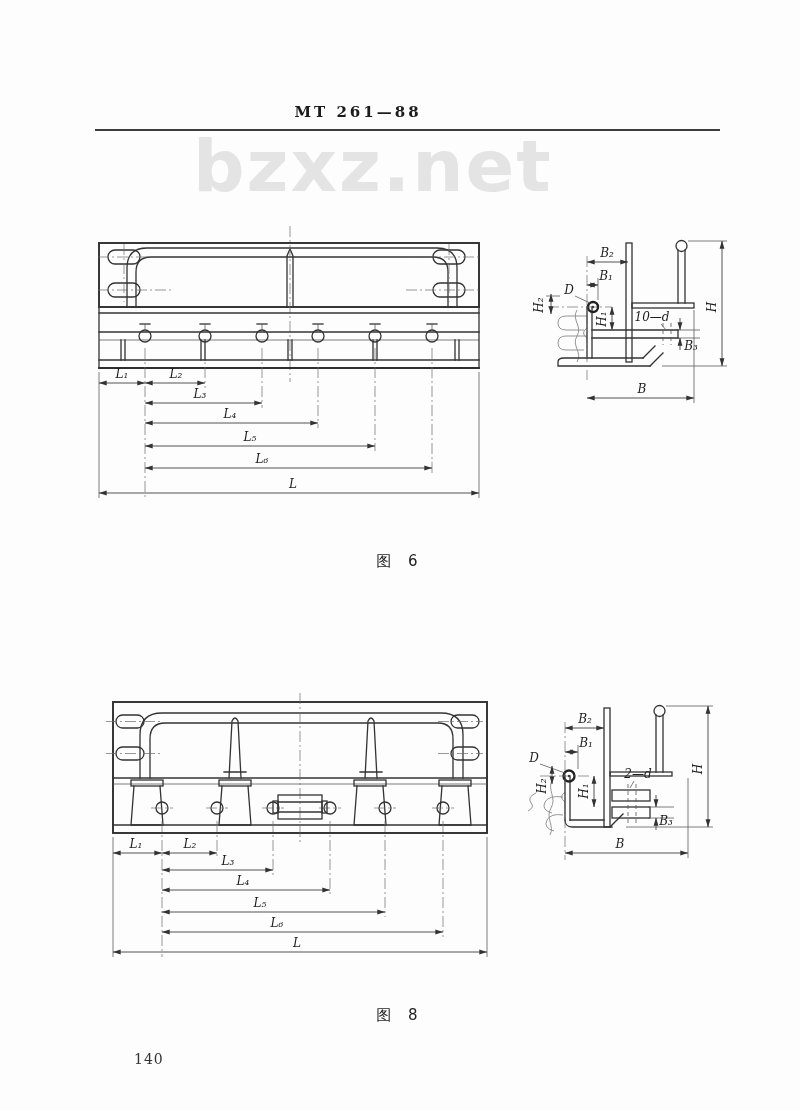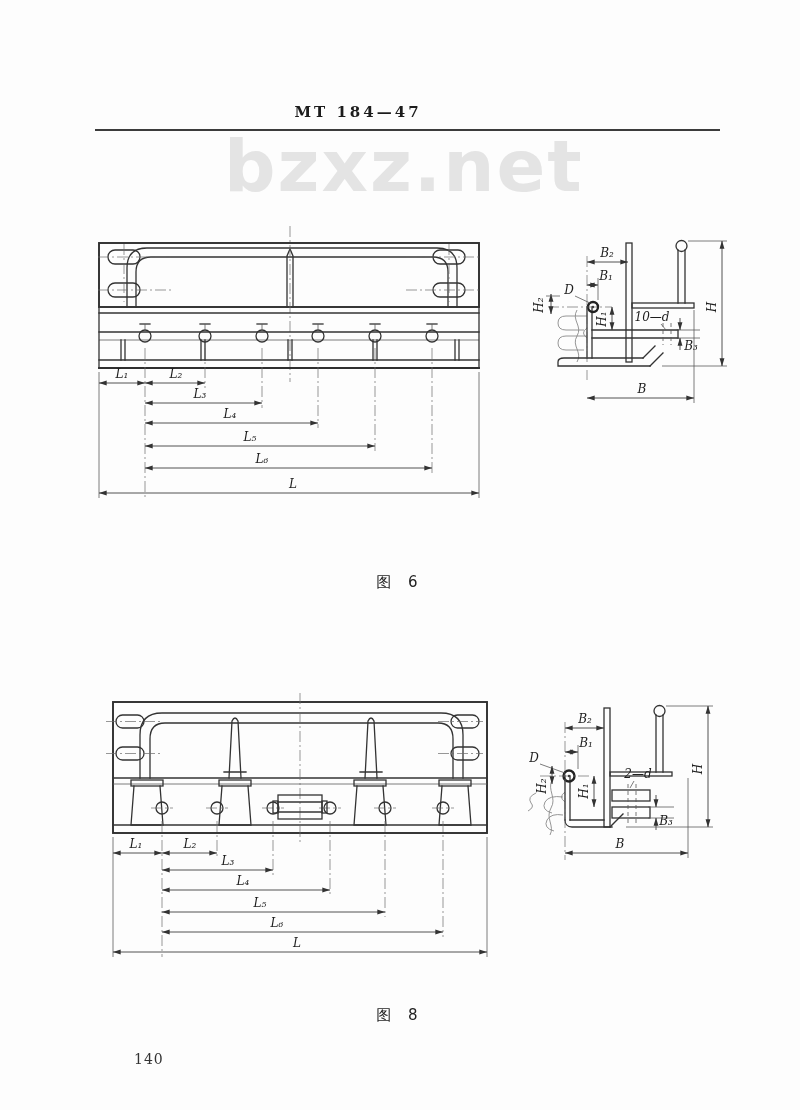--- a/index.html
+++ b/index.html
@@ -13,28 +13,28 @@
     font-family:"DejaVu Serif","Liberation Serif",serif;
     font-weight:bold;font-size:15px;letter-spacing:3px;color:#1c1c1c;
   }
   .header-rule{
     position:absolute;top:129px;left:95px;width:625px;height:2px;background:#3c3c3c;
   }
   .watermark{
     position:absolute;top:128px;left:193px;
     font-family:"DejaVu Sans","Liberation Sans",sans-serif;
     font-weight:bold;font-size:72px;line-height:76px;letter-spacing:2px;
-    color:#e4e4e4;user-select:none;margin-left:31px;
+    color:#e4e4e4;user-select:none;
   }
   .fig-caption{
     position:absolute;left:340px;width:120px;text-align:center;
     font-size:15px;color:#222;letter-spacing:6px;
     font-family:"DejaVu Sans","Liberation Sans",sans-serif;
   }
-  .caption-6{top:573px;}
+  .caption-6{top:552px;}
   .caption-7{top:1006px;}
   .page-number{
     position:absolute;top:1051px;left:134px;font-size:14px;color:#333;
     font-family:"DejaVu Serif","Liberation Serif",serif;letter-spacing:1px;
   }
   svg{position:absolute;left:0;}
   .f6{top:220px;}
   .f7{top:685px;}
   .ln{stroke:#333;fill:none;stroke-width:1.3;stroke-linecap:square;}
   .ln2{stroke:#2e2e2e;fill:none;stroke-width:1.9;stroke-linecap:square;}
@@ -46,21 +46,21 @@
   text.lbl{
     font-family:"DejaVu Serif","DejaVu Sans",serif;font-style:italic;
     font-size:12px;fill:#1e1e1e;
   }
 </style>
 </head>
 <body>
 
 <div class="page">
 
-  <div class="header-title">MT 184—47</div>
+  <div class="header-title">MT 261—88</div>
   <div class="header-rule"></div>
   <div class="watermark">bzxz.net</div>
 
   <svg class="f6" width="800" height="300" viewBox="0 0 800 300">
     <defs>
       <marker id="ar6" viewBox="0 0 10 6" markerWidth="9" markerHeight="6" refX="9.5" refY="3" orient="auto-start-reverse">
         <path d="M0,0 L10,3 L0,6 Z" fill="#333"></path>
       </marker>
     </defs>
 

